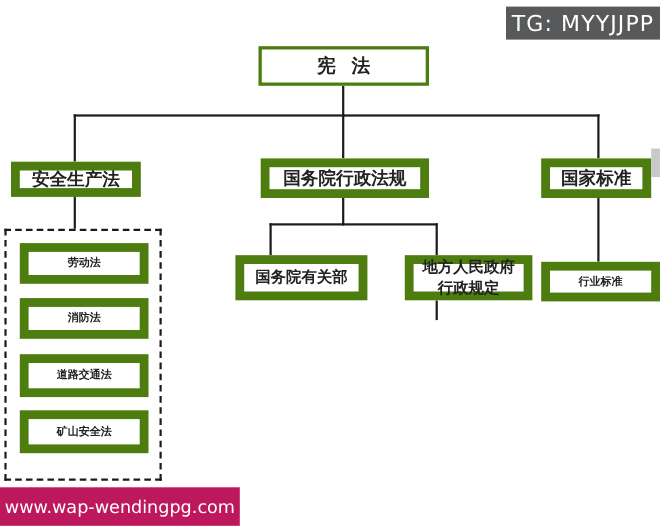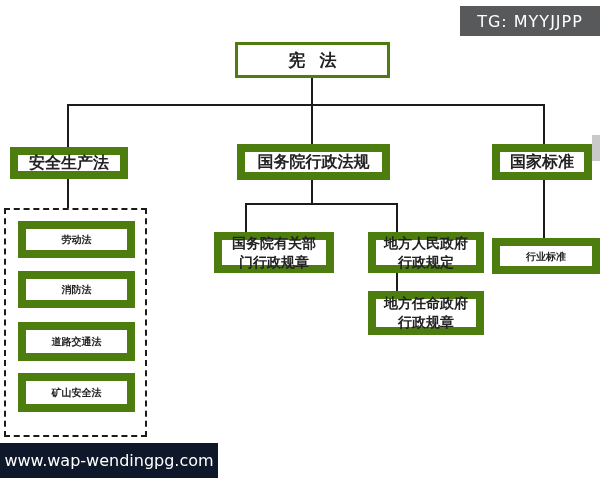--- a/index.html
+++ b/index.html
@@ -22,21 +22,21 @@
   .node.twoline{font-size:14px;flex-direction:column;line-height:1.35;margin-left:28px;}
   .dashed-group{
     position:absolute;box-sizing:border-box;
     border:2px dashed #1b1b1b;background:transparent;
   }
   .line{position:absolute;background:#1b1b1b;}
   .wm{
     position:absolute;display:flex;align-items:center;justify-content:center;
     color:#ffffff;font-weight:400;
   }
-  .wm-top{font-size:16px;letter-spacing:1px;}
+  .wm-top{font-size:20px;letter-spacing:1px;}
   .wm-bottom{font-size:16px;}
   .artifact{position:absolute;background:#c9c9c9;}
 </style>
 </head>
 <body>
 
 <div class="stage">
 
   <div class="line" style="left:311px;top:78px;width:2px;height:28px;"></div>
   <div class="line" style="left:67px;top:104px;width:478px;height:2px;"></div>
@@ -64,34 +64,29 @@
   <div class="node sub" style="left:18px;top:221px;width:117px;height:37px;">劳动法</div>
 
   <div class="node sub" style="left:18px;top:322px;width:117px;height:39px;">道路交通法</div>
 
   <div class="node sub" style="left:18px;top:271px;width:117px;height:37px;">消防法</div>
 
   <div class="node sub" style="left:18px;top:373px;width:117px;height:39px;">矿山安全法</div>
 
   <div class="node twoline" style="left:186px;top:232px;width:120px;height:41px;">
     <span>国务院有关部</span>
-    <span>门行政规章</span>
   </div>
 
   <div class="node twoline" style="left:340px;top:232px;width:116px;height:41px;">
     <span>地方人民政府</span>
     <span>行政规定</span>
   </div>
 
-  <div class="node twoline" style="left:340px;top:291px;width:116px;height:44px;">
-    <span>地方任命政府</span>
-    <span>行政规章</span>
-  </div>
 
   <div class="node sub" style="left:492px;top:238px;width:108px;height:36px;">行业标准</div>
 
   <div class="wm wm-top" style="left:460px;top:6px;width:140px;height:30px;background:#58595b;">TG: MYYJJPP</div>
 
-  <div class="wm wm-bottom" style="left:0px;top:443px;width:218px;height:35px;background:#0f172a;text-align:center;">www.wap-wendingpg.com</div>
+  <div class="wm wm-bottom" style="left:0px;top:443px;width:218px;height:35px;background:#be185d;text-align:center;">www.wap-wendingpg.com</div>
 
   <div class="artifact" style="left:592px;top:135px;width:8px;height:26px;"></div>
 
 </div>
 
 </body></html>

